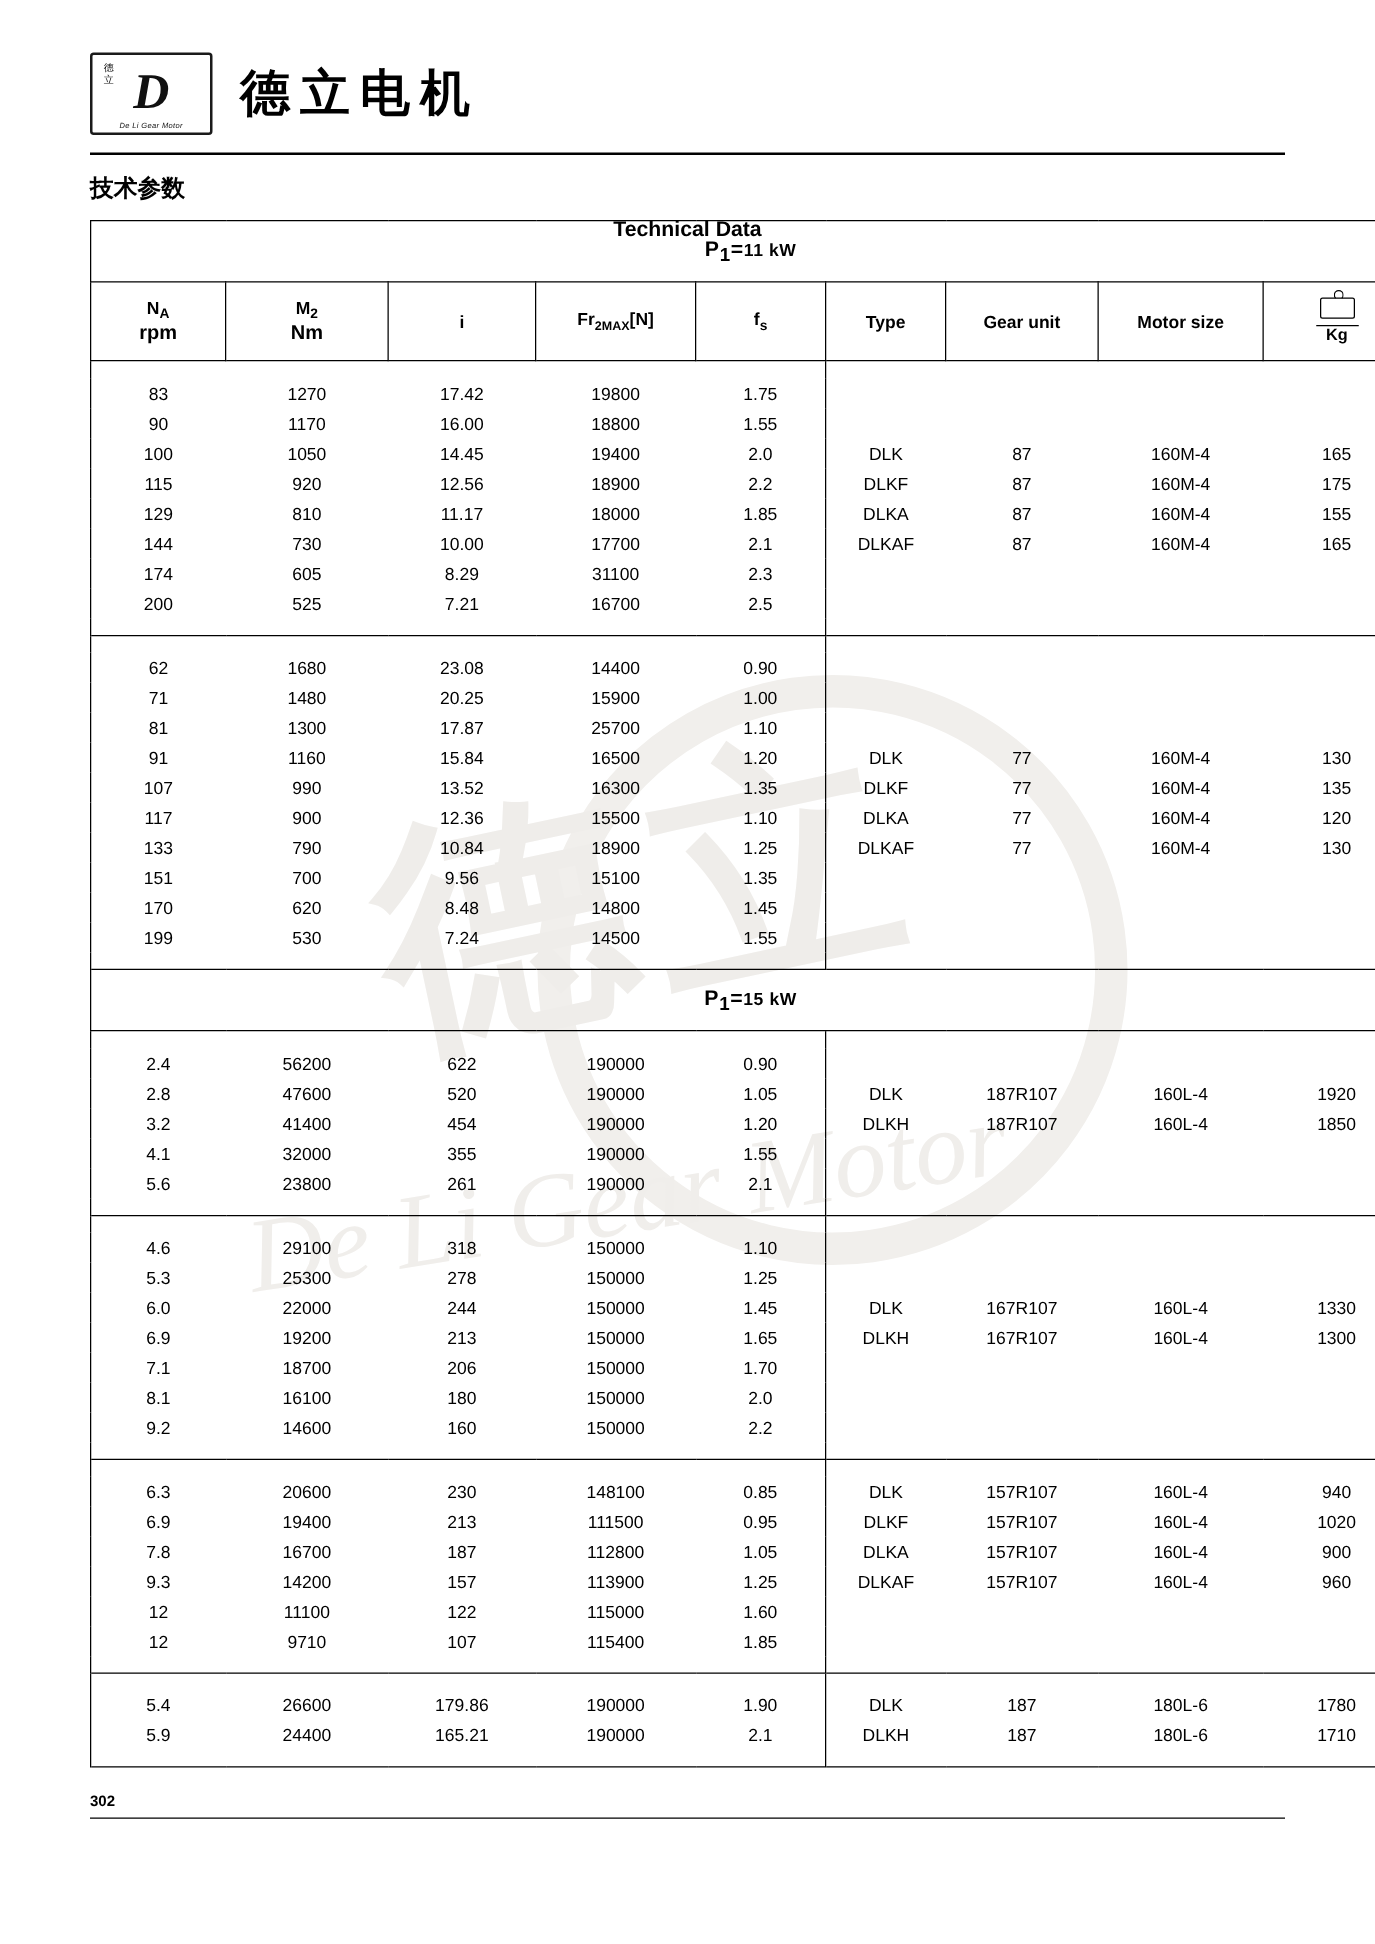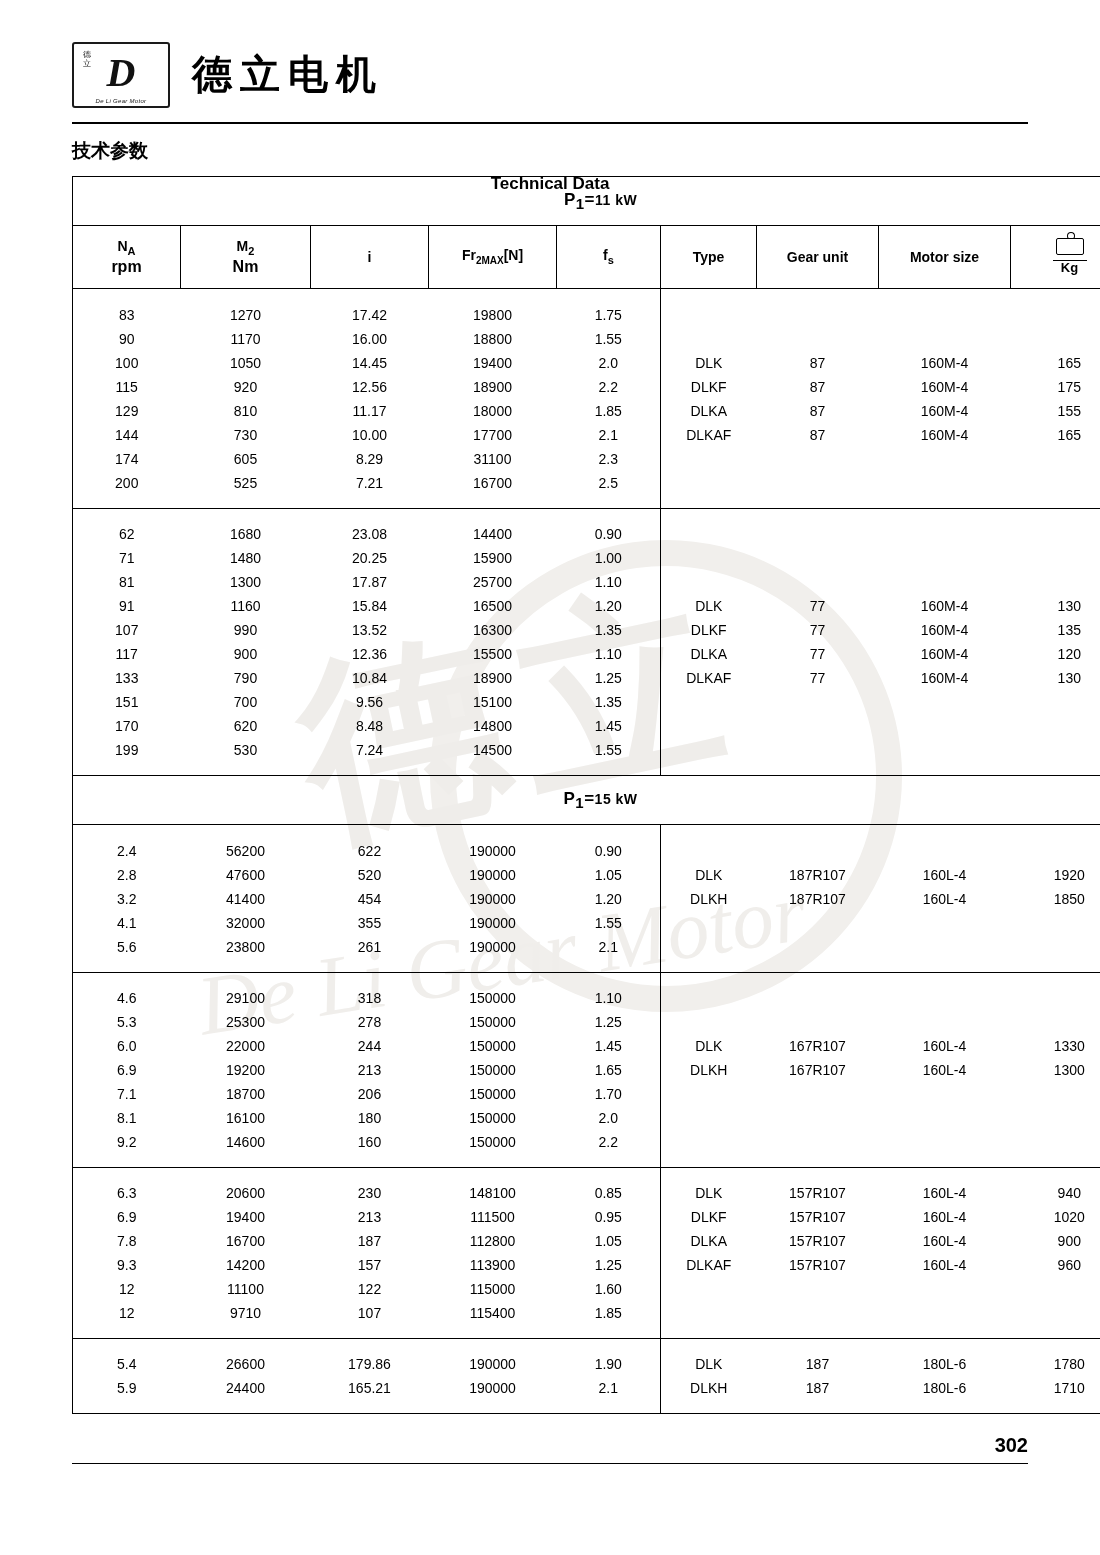--- a/index.html
+++ b/index.html
@@ -235,22 +235,22 @@
   .spacer td { height: 13px; }
   .spacer td.vsep { border-right: 1px solid #000; }
   .edge-l { border-left: 1.5px solid #000; }
   .edge-r { border-right: 1.5px solid #000; }
   .bot-rule td { border-top: 1.5px solid #000; height: 0; }
 
   .footer {
     position: relative;
     z-index: 2;
     margin-top: 20px;
-    text-align: right;
-    font-size: 20px;
+    text-align: left;
+    font-size: 12px;
     font-weight: bold;
   }
   .footer-rule {
     position: relative;
     z-index: 2;
     border-top: 1.5px solid #000;
     margin-top: 6px;
   }
 </style>
 </head>

